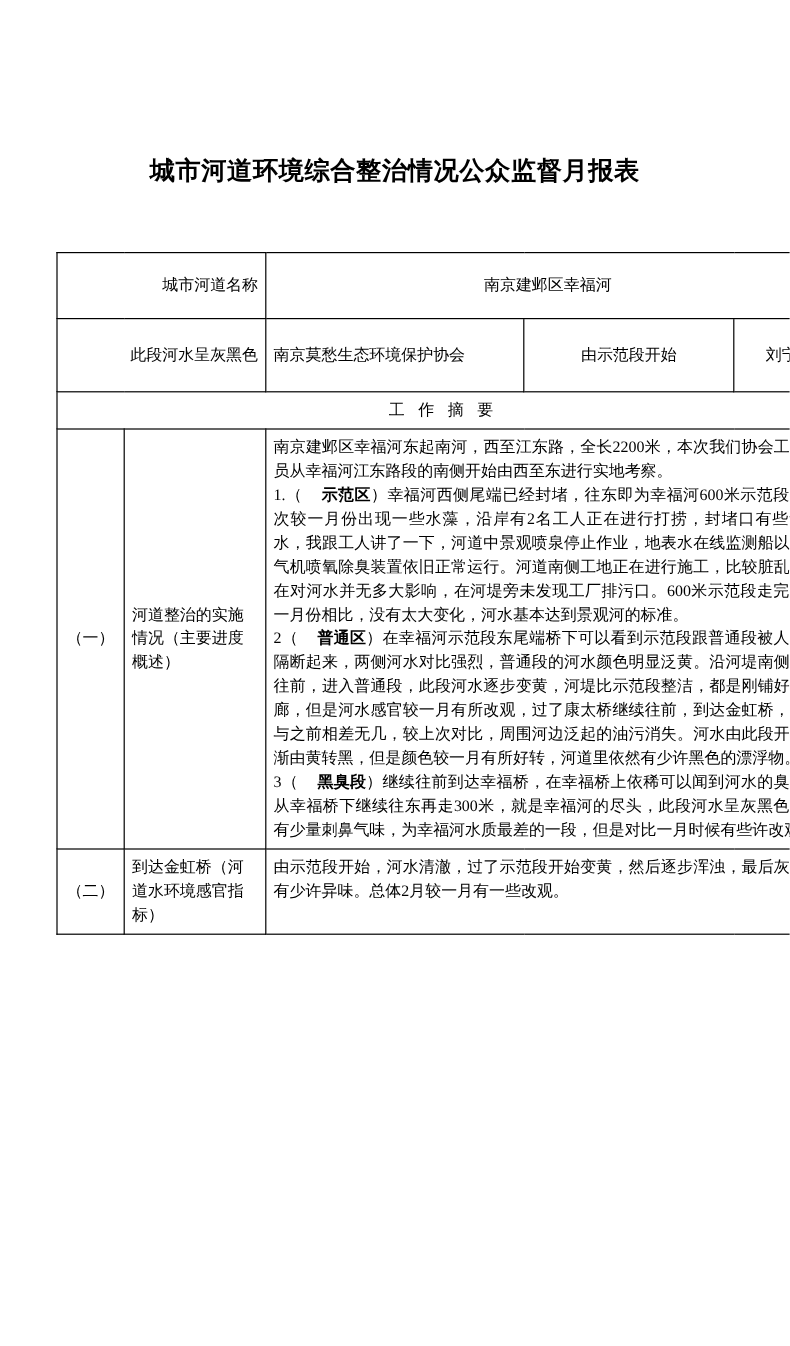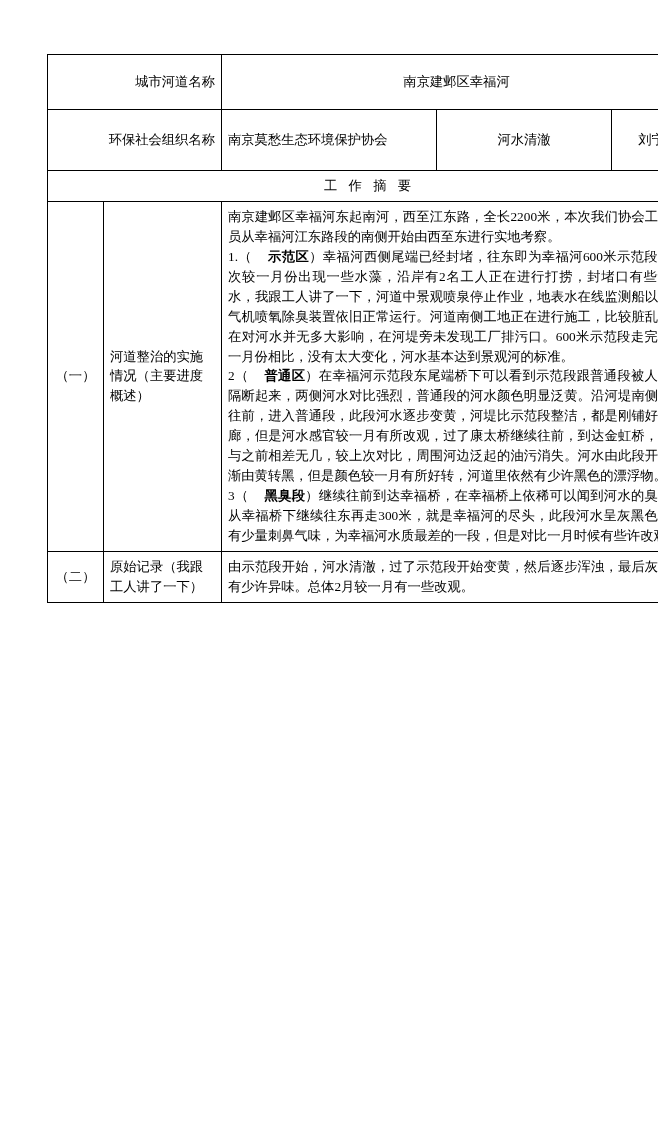--- a/index.html
+++ b/index.html
@@ -94,59 +94,60 @@
   .bold {
     font-weight: bold;
     margin-left: 16px;
   }
 </style>
 </head>
 <body>
 
 <div class="page">
 
+  <h1 class="doc-title">城市河道环境综合整治情况公众监督月报表</h1>
 
   <table class="report">
     <colgroup>
       <col style="width:56px">
       <col style="width:118px">
       <col style="width:215px">
       <col style="width:175px">
     <col style="width: 80px;">
       </colgroup>
     <tbody>
       <tr class="row-tall">
         <td class="label-cell" colspan="2">城市河道名称</td>
         <td class="c-center" colspan="3">南京建邺区幸福河</td>
       </tr>
       <tr>
-        <td class="label-cell" colspan="2" style="height:50px">环保社会组织名称</td>
+        <td class="label-cell" colspan="2" style="height:50px">此段河水呈灰黑色</td>
         <td class="c-mid">南京莫愁生态环境保护协会</td>
-        <td class="c-center" style="width:95px">河水清澈</td>
+        <td class="c-center" style="width:95px">由示范段开始</td>
       <td class="c-center" style="width: 80px;">刘宁</td>
         </tr>
 
       <tr>
         <td class="section-header" colspan="5">工 作 摘 要</td>
       </tr>
       <tr>
         <td class="idx-cell">（一）</td>
         <td class="name-cell-top">河道整治的实施情况（主要进度概述）</td>
         <td class="body-text" colspan="3">
           <div>
             <p>南京建邺区幸福河东起南河，西至江东路，全长2200米，本次我们协会工作人员从幸福河江东路段的南侧开始由西至东进行实地考察。</p>
             <p>1.（<span class="bold">示范区</span>）幸福河西侧尾端已经封堵，往东即为幸福河600米示范段，此次较一月份出现一些水藻，沿岸有2名工人正在进行打捞，封堵口有些许漏水，我跟工人讲了一下，河道中景观喷泉停止作业，地表水在线监测船以及氧气机喷氧除臭装置依旧正常运行。河道南侧工地正在进行施工，比较脏乱，好在对河水并无多大影响，在河堤旁未发现工厂排污口。600米示范段走完，较一月份相比，没有太大变化，河水基本达到景观河的标准。</p>
             <p>2（<span class="bold">普通区</span>）在幸福河示范段东尾端桥下可以看到示范段跟普通段被人为的隔断起来，两侧河水对比强烈，普通段的河水颜色明显泛黄。沿河堤南侧继续往前，进入普通段，此段河水逐步变黄，河堤比示范段整洁，都是刚铺好的走廊，但是河水感官较一月有所改观，过了康太桥继续往前，到达金虹桥，河水与之前相差无几，较上次对比，周围河边泛起的油污消失。河水由此段开始逐渐由黄转黑，但是颜色较一月有所好转，河道里依然有少许黑色的漂浮物。</p>
             <p>3（<span class="bold">黑臭段</span>）继续往前到达幸福桥，在幸福桥上依稀可以闻到河水的臭味，从幸福桥下继续往东再走300米，就是幸福河的尽头，此段河水呈灰黑色，伴有少量刺鼻气味，为幸福河水质最差的一段，但是对比一月时候有些许改观。</p>
           </div>
         </td>
       </tr>
       <tr>
         <td class="idx-cell">（二）</td>
-        <td class="name-cell">原始记录（我跟工人讲了一下）</td>
+        <td class="name-cell">到达金虹桥（河道水环境感官指标）</td>
         <td class="body-text" colspan="3">
           <p>由示范段开始，河水清澈，过了示范段开始变黄，然后逐步浑浊，最后灰黑，有少许异味。总体2月较一月有一些改观。</p>
         </td>
       </tr>
     </tbody>
   </table>
 
 </div>
 
 </body></html>

